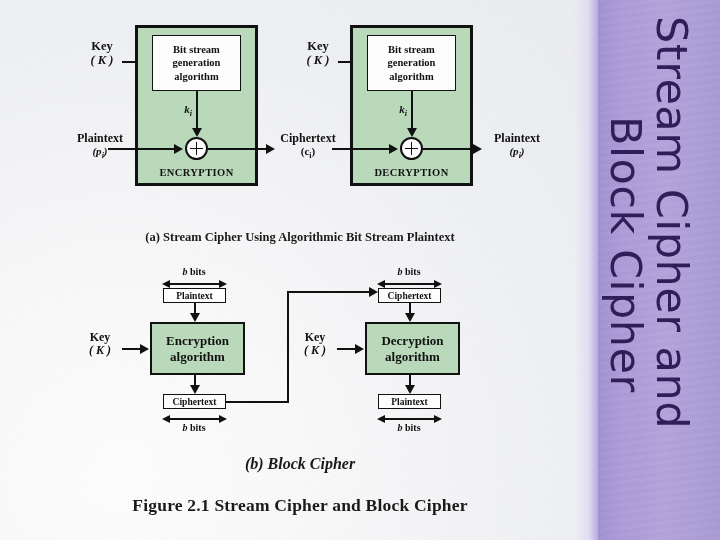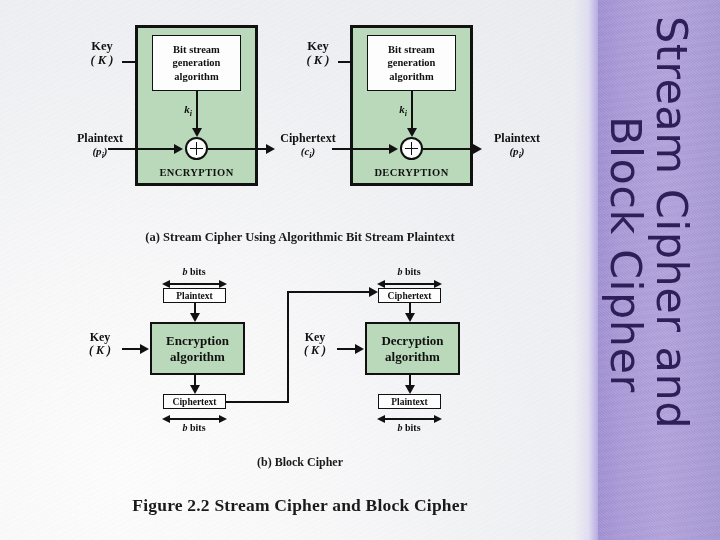--- a/index.html
+++ b/index.html
@@ -127,21 +127,21 @@
         <span>Plaintext</span><br>
         <span style="font-style:italic;font-size:11px;"><span>(p</span><sub style="font-size:8px;">i</sub><span>)</span></span>
       </div>
       <div class="line hline" style="left:108px;top:147.5px;width:68px;"></div>
       <div class="arrow ar-right" style="left:174px;top:143.5px;"></div>
 
       <div class="line hline" style="left:208px;top:147.5px;width:60px;"></div>
       <div class="arrow ar-right" style="left:266px;top:143.5px;"></div>
       <div class="lbl" style="left:272px;top:132px;width:72px;font-size:12px;">
         <span>Ciphertext</span><br>
-        <span style="font-style:italic;font-size:11px;text-align:right;"><span>(c</span><sub style="font-size:8px;">i</sub><span>)</span></span>
+        <span style="font-size:11px;text-align:right;"><span>(c</span><sub style="font-size:8px;">i</sub><span>)</span></span>
       </div>
 
       <div class="lbl" style="left:135px;top:167px;width:123px;font-size:10.5px;letter-spacing:.4px;">ENCRYPTION</div>
     </div>
 
     <div>
 
       <div class="line hline" style="left:332px;top:147.5px;width:22px;"></div>
 
       <div class="lbl" style="left:290px;top:40px;width:56px;font-size:12.5px;">
@@ -278,23 +278,23 @@
 
       <div class="line hline" style="left:383px;top:418px;width:52px;height:1.6px;"></div>
       <div class="arrow ar-left" style="left:377px;top:415px;"></div>
       <div class="arrow ar-right-sm" style="left:434px;top:415px;"></div>
       <div class="lbl" style="left:379px;top:423px;width:60px;font-size:10px;">
         <i class="it">b</i>
         <span>bits</span>
       </div>
     </div>
 
-    <div class="cap" style="left:180px;top:455px;width:240px;font-size:12px;">(b) Block Cipher</div>
-
-    <div class="cap" style="left:110px;top:495px;width:380px;font-size:17.5px;letter-spacing:.2px;">Figure 2.2  Stream Cipher and Block Cipher</div>
+    <div class="cap" style="left:180px;top:455px;width:240px;font-size:16px;font-style:italic;">(b) Block Cipher</div>
+
+    <div class="cap" style="left:110px;top:495px;width:380px;font-size:17.5px;letter-spacing:.2px;">Figure 2.1  Stream Cipher and Block Cipher</div>
   </div>
 
   <div class="sidebar-fade"></div>
   <div class="sidebar"></div>
   <div class="side-text" id="side-line1">Stream Cipher and</div>
   <div class="side-text" id="side-line2">Block Cipher</div>
 
 </div>
 
 </body></html>

